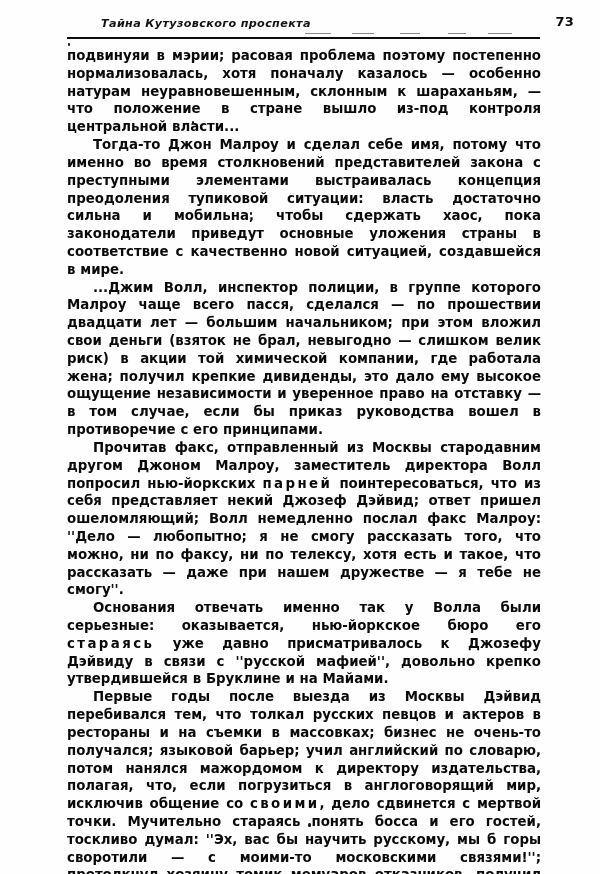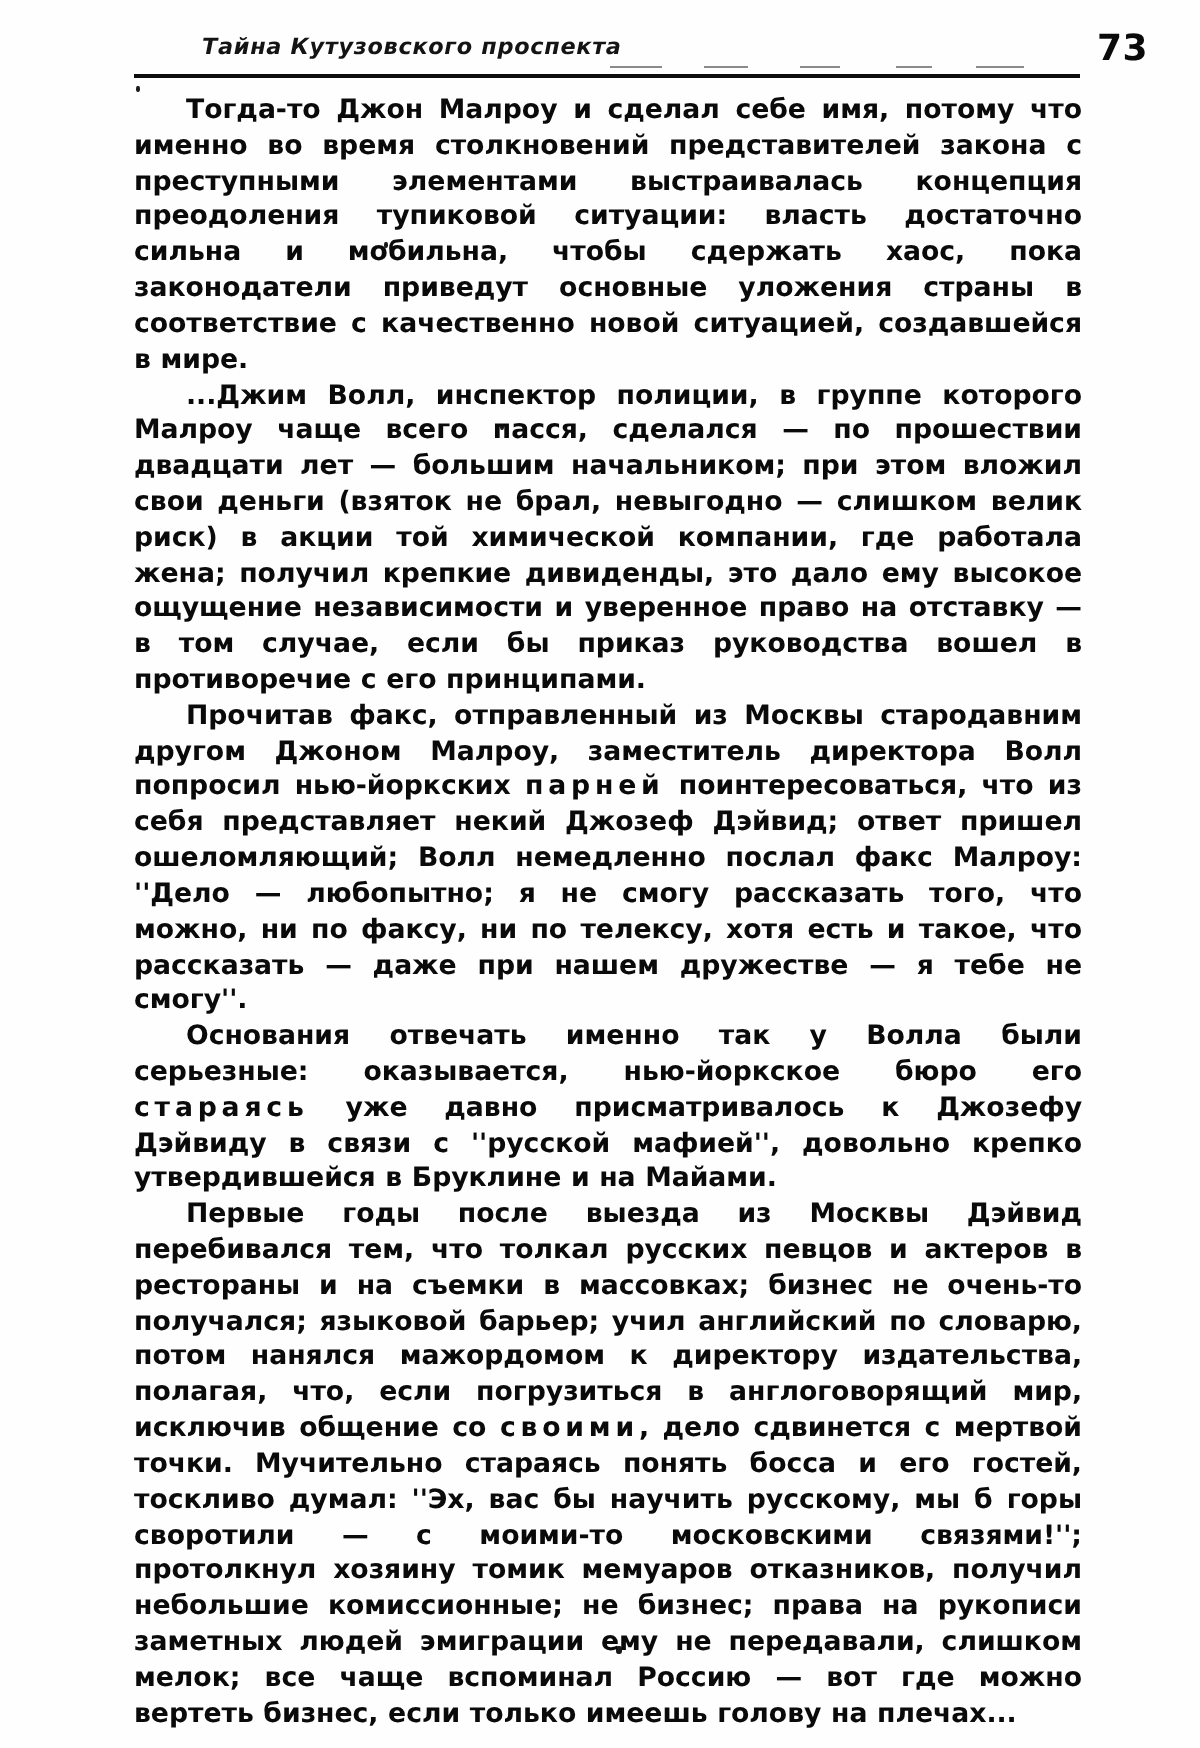--- a/index.html
+++ b/index.html
@@ -43,21 +43,21 @@
     font-size: 11.2px;
     letter-spacing: 0.35px;
     color: #141414;
     white-space: nowrap;
   }
   .header-pageno {
     position: absolute;
     right: 0;
     top: -3px;
     font-weight: 700;
-    font-size: 18px;
+    font-size: 13px;
     letter-spacing: 0.2px;
     color: #0a0a0a;
   }
   .header-rule {
     position: absolute;
     left: 67px;
     top: 37px;
     width: 473px;
     height: 2px;
     background: #0d0d0d;
@@ -121,20 +121,21 @@
   <div class="rule-speck" style="left:448px; top:33px; width:18px;"></div>
   <div class="rule-speck" style="left:488px; top:33px; width:24px;"></div>
 
   <div class="speck" style="left:68px; top:43px; width:2px; height:3px;"></div>
   <div class="speck" style="left:192px; top:121px; width:2px; height:3px;"></div>
   <div class="speck" style="left:250px; top:212px; width:2px; height:3px;"></div>
   <div class="speck" style="left:308px; top:823px; width:3px; height:4px;"></div>
 
   <div class="body-text">
 
+    <p class="no-indent">подвинуяи в мэрии; расовая проблема поэтому постепенно нормализовалась, хотя поначалу казалось — особенно натурам неуравновешенным, склонным к шараханьям, — что положение в стране вышло из-под контроля центральной власти...</p>
 
     <p>Тогда-то Джон Малроу и сделал себе имя, потому что именно во время столкновений представителей закона с преступными элементами выстраивалась концепция преодоления тупиковой ситуации: власть достаточно сильна и мобильна, чтобы сдержать хаос, пока законодатели приведут основные уложения страны в соответствие с качественно новой ситуацией, создавшейся в мире.</p>
 
     <p>...Джим Волл, инспектор полиции, в группе которого Малроу чаще всего пасся, сделался — по прошествии двадцати лет — большим начальником; при этом вложил свои деньги (взяток не брал, невыгодно — слишком велик риск) в акции той химической компании, где работала жена; получил крепкие дивиденды, это дало ему высокое ощущение независимости и уверенное право на отставку — в том случае, если бы приказ руководства вошел в противоречие с его принципами.</p>
 
     <p><span>Прочитав факс, отправленный из Москвы стародавним другом Джоном Малроу, заместитель директора Волл попросил нью-йоркских </span><span class="sp">парней</span><span> поинтересоваться, что из себя представляет некий Джозеф Дэйвид; ответ пришел ошеломляющий; Волл немедленно послал факс Малроу: ''Дело — любопытно; я не смогу рассказать того, что можно, ни по факсу, ни по телексу, хотя есть и такое, что рассказать — даже при нашем дружестве — я тебе не смогу''.</span></p>
 
     <p><span>Основания отвечать именно так у Волла были серьезные: оказывается, нью-йоркское бюро его </span><span class="sp">стараясь</span><span> уже давно присматривалось к Джозефу Дэйвиду в связи с ''русской мафией'', довольно крепко утвердившейся в Бруклине и на Майами.</span></p>
 
     <p><span>Первые годы после выезда из Москвы Дэйвид перебивался тем, что толкал русских певцов и актеров в рестораны и на съемки в массовках; бизнес не очень-то получался; языковой барьер; учил английский по словарю, потом нанялся мажордомом к директору издательства, полагая, что, если погрузиться в англоговорящий мир, исключив общение со </span><span class="sp">своими</span><span>, дело сдвинется с мертвой точки. Мучительно стараясь понять босса и его гостей, тоскливо думал: ''Эх, вас бы научить русскому, мы б горы своротили — с моими-то московскими связями!''; протолкнул хозяину томик мемуаров отказников, получил небольшие комиссионные; не бизнес; права на рукописи заметных людей эмиграции ему не передавали, слишком мелок; все чаще вспоминал Россию — вот где можно вертеть бизнес, если только имеешь голову на плечах...</span></p>

